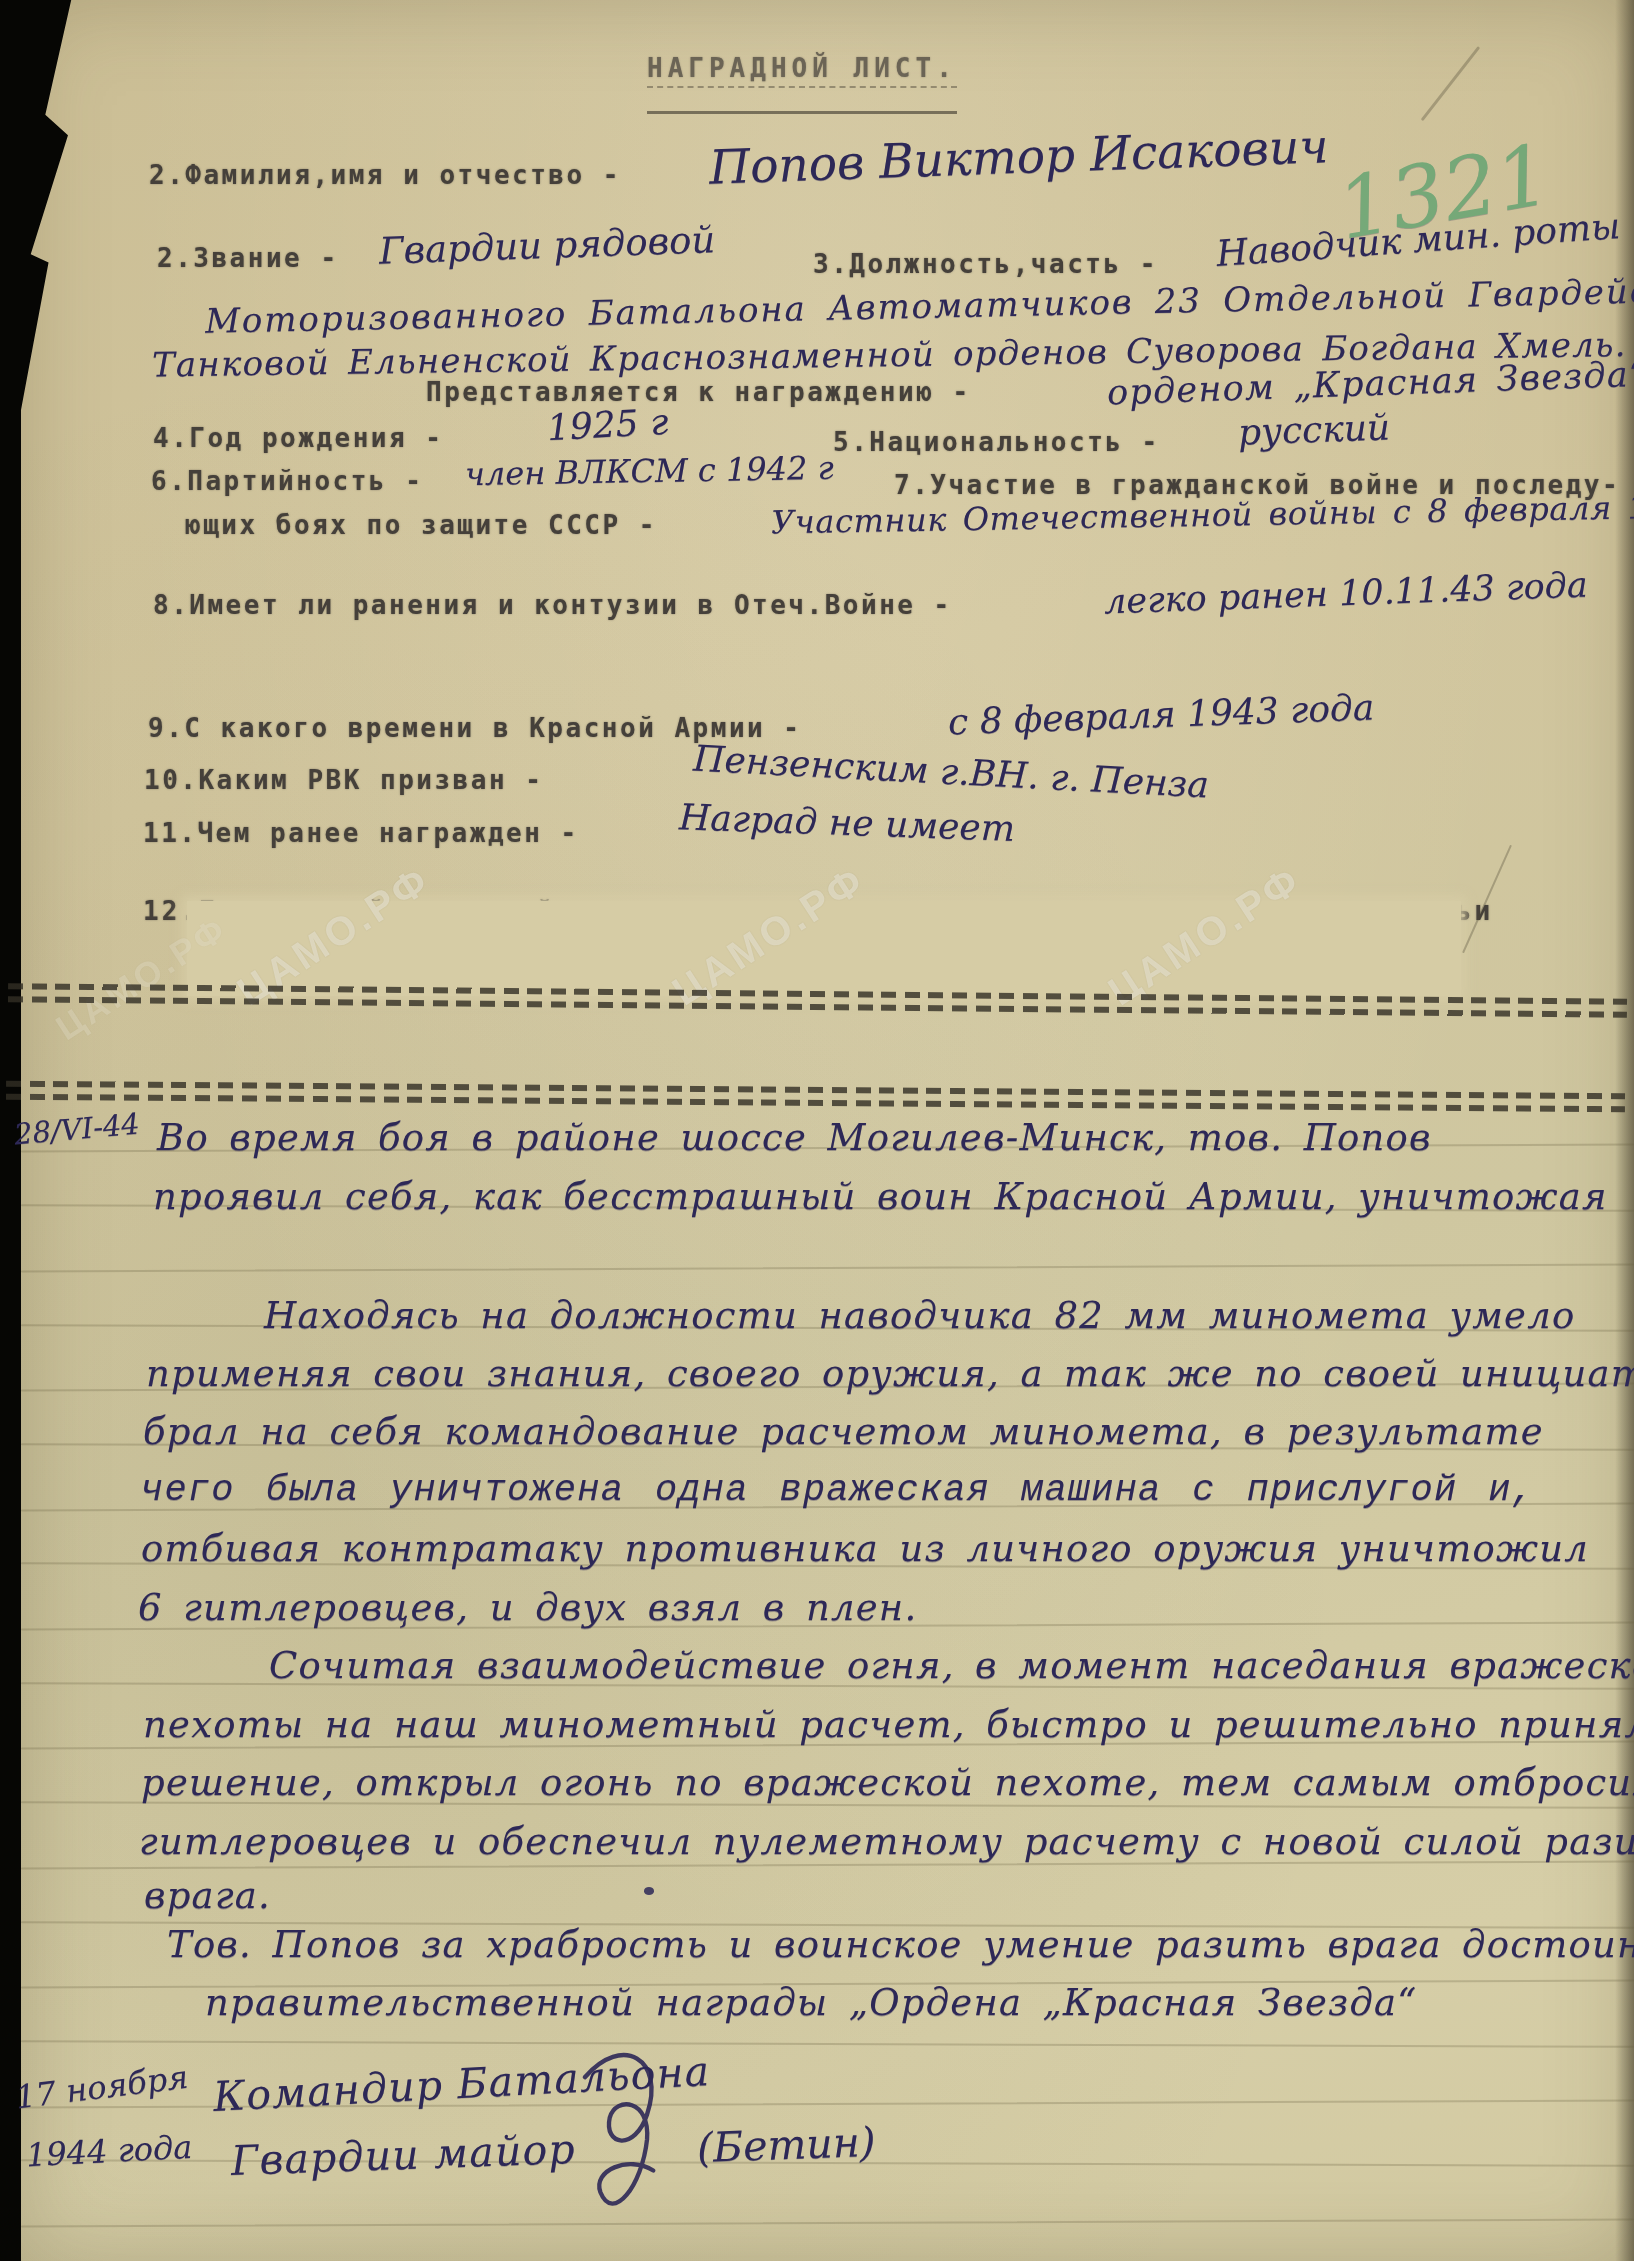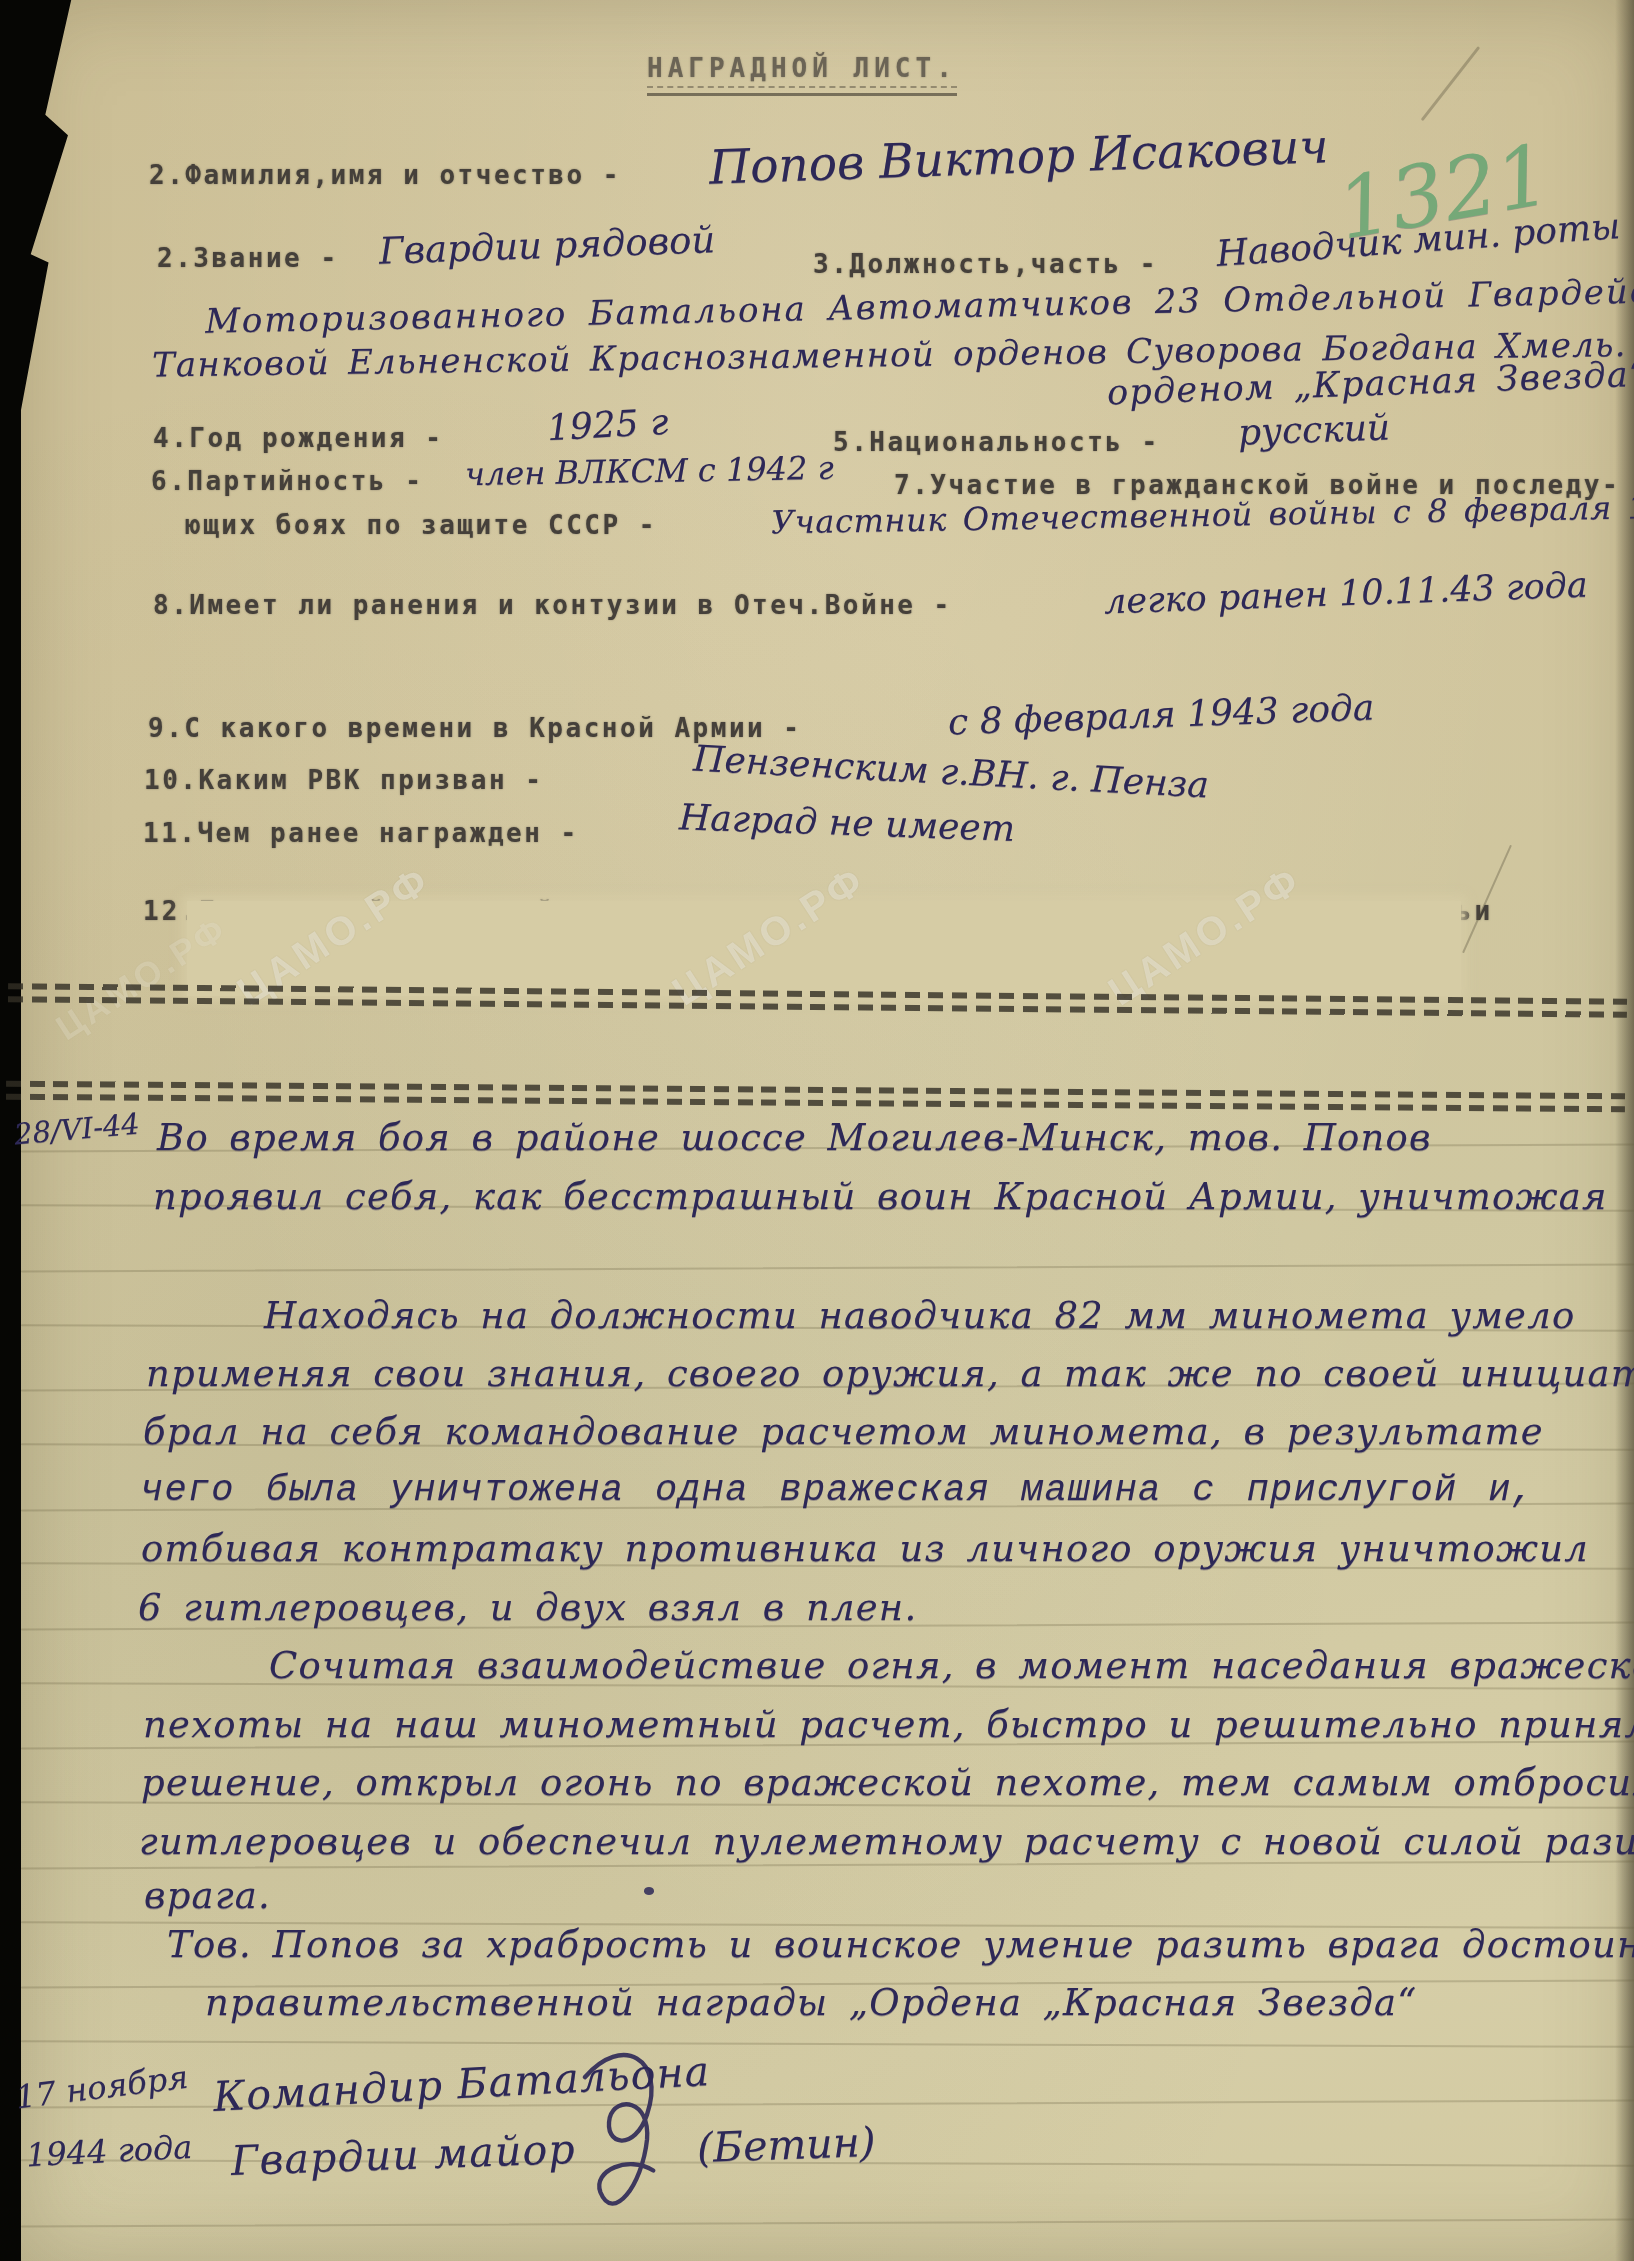--- a/index.html
+++ b/index.html
@@ -16,21 +16,21 @@
          clip-path:polygon(0 0,62% 0,30% 28%,58% 33%,12% 62%,34% 64%,0 100%);}
   .right-shade{position:absolute;right:0;top:0;width:18.7px;height:2261px;
          background:linear-gradient(to left, rgba(55,49,34,.55), rgba(55,49,34,0));}
   .typed{position:absolute;font-family:"DejaVu Sans Mono",monospace;font-weight:700;
          color:#45403a;letter-spacing:2.5px;white-space:nowrap;
          text-shadow:0 0 1.9px rgba(69,64,58,.55);filter:blur(0.2px);}
   .typed-faint{opacity:.72;filter:blur(0.4px);}
   .hand{position:absolute;font-family:"DejaVu Serif",serif;font-style:italic;
         color:#2d2857;white-space:nowrap;text-shadow:0 0.6px 0.6px rgba(45,40,87,.35);}
   .hand-body{letter-spacing:1.2px;word-spacing:7.5px;}
-  .title{border-bottom:3.1px solid rgba(52,47,38,.8);padding-bottom:5px;}
+  .title{border-bottom:3.1px solid rgba(52,47,38,.8);padding-bottom:23px;}
   .title::after{content:"";display:block;border-bottom:2.5px dashed rgba(52,47,38,.55);margin-top:3.1px;}
   .divider{position:absolute;width:1619px;height:20px;}
   .divider .row{height:6.2px;margin-bottom:6.8px;
         background-image:repeating-linear-gradient(90deg, rgba(50,46,36,.8) 0 15px, rgba(50,46,36,0) 15px 23.6px);}
   .redaction{position:absolute;left:187px;top:901px;width:1274px;height:95px;
         background:#d6cca5;box-shadow:0 0 11.2px 5px rgba(214,204,165,.9);}
   .wm{position:absolute;font-family:"Liberation Sans",sans-serif;font-weight:700;
         color:rgba(244,240,226,.55);transform:rotate(-33deg);letter-spacing:3.7px;
         text-shadow:0 0 1.2px rgba(120,112,80,.25);}
   .ruled{position:absolute;left:0;width:1613px;height:1.9px;background:rgba(100,92,62,.26);
@@ -74,20 +74,21 @@
   <div class="typed" style="left:149px;top:160px;font-size:26px;">2.Фамилия,имя и отчество -</div>
   <div class="hand" style="left:709px;top:129px;font-size:47px;transform:rotate(-2deg);">Попов Виктор Исакович</div>
 
   <div class="typed" style="left:157px;top:243px;font-size:26px;">2.Звание -</div>
   <div class="hand" style="left:379px;top:224px;font-size:37px;transform:rotate(-2deg);">Гвардии рядовой</div>
   <div class="typed" style="left:813px;top:249px;font-size:26px;">3.Должность,часть -</div>
   <div class="hand" style="left:1216px;top:219px;font-size:36px;transform:rotate(-4deg);">Наводчик мин. роты</div>
   <div class="hand" style="left:205px;top:285px;font-size:34px;letter-spacing:1.9px;word-spacing:8.7px;transform:rotate(-1.2deg);">Моторизованного Батальона Автоматчиков 23 Отдельной Гвардейской</div>
   <div class="hand" style="left:152px;top:333px;font-size:34px;letter-spacing:1.2px;word-spacing:6.2px;transform:rotate(-0.8deg);">Танковой Ельненской Краснознаменной орденов Суворова Богдана Хмель. бригады</div>
 
+  <div class="typed" style="left:426px;top:377px;font-size:26px;">Представляется к награждению -</div>
   <div class="hand" style="left:1107px;top:363px;font-size:35px;letter-spacing:1.2px;word-spacing:6.2px;transform:rotate(-2deg);">орденом „Красная Звезда“</div>
 
   <div class="typed" style="left:153px;top:423px;font-size:26px;">4.Год рождения -</div>
   <div class="hand" style="left:547px;top:404px;font-size:36px;transform:rotate(-3deg);">1925 г</div>
   <div class="typed" style="left:833px;top:427px;font-size:26px;">5.Национальность -</div>
   <div class="hand" style="left:1238px;top:409px;font-size:36px;transform:rotate(-2deg);">русский</div>
 
   <div class="typed" style="left:151px;top:466px;font-size:26px;">6.Партийность -</div>
   <div class="hand" style="left:465px;top:452px;font-size:32px;transform:rotate(-1deg);">член ВЛКСМ с 1942 г</div>
   <div class="typed" style="left:858px;top:470px;font-size:26px;margin-left:36px;">7.Участие в гражданской войне и последу-</div>

